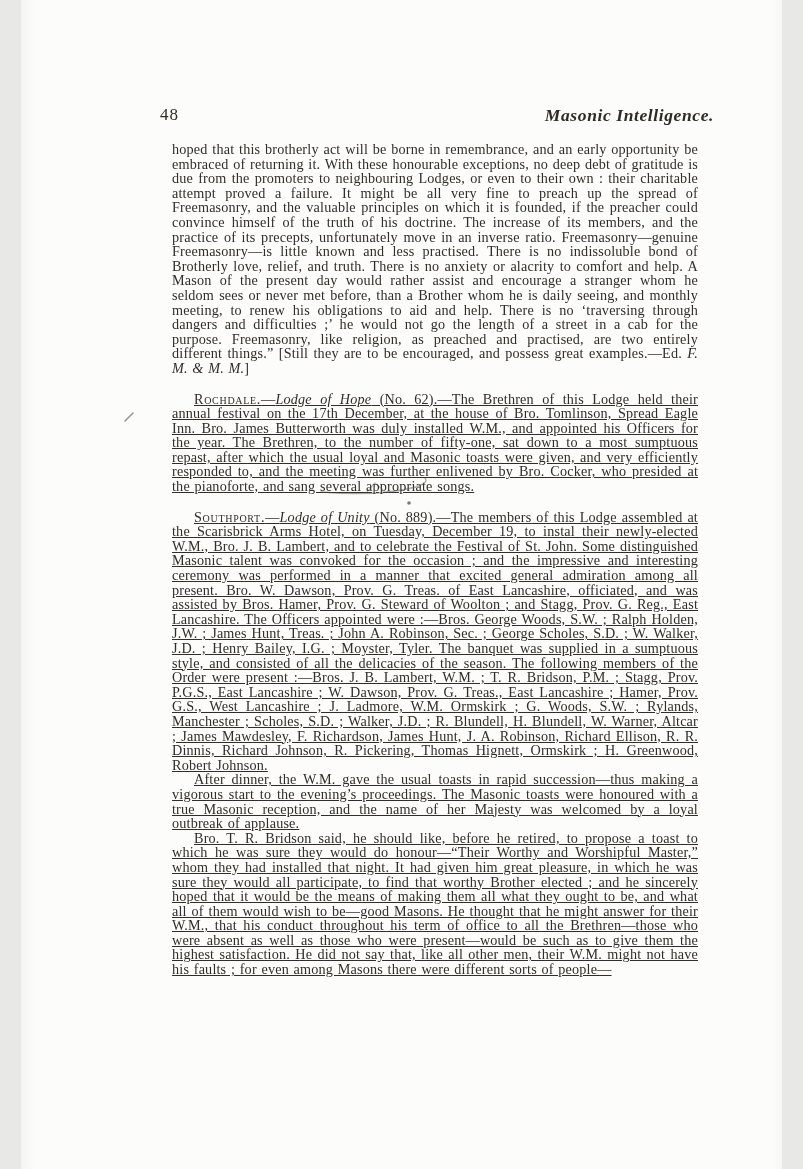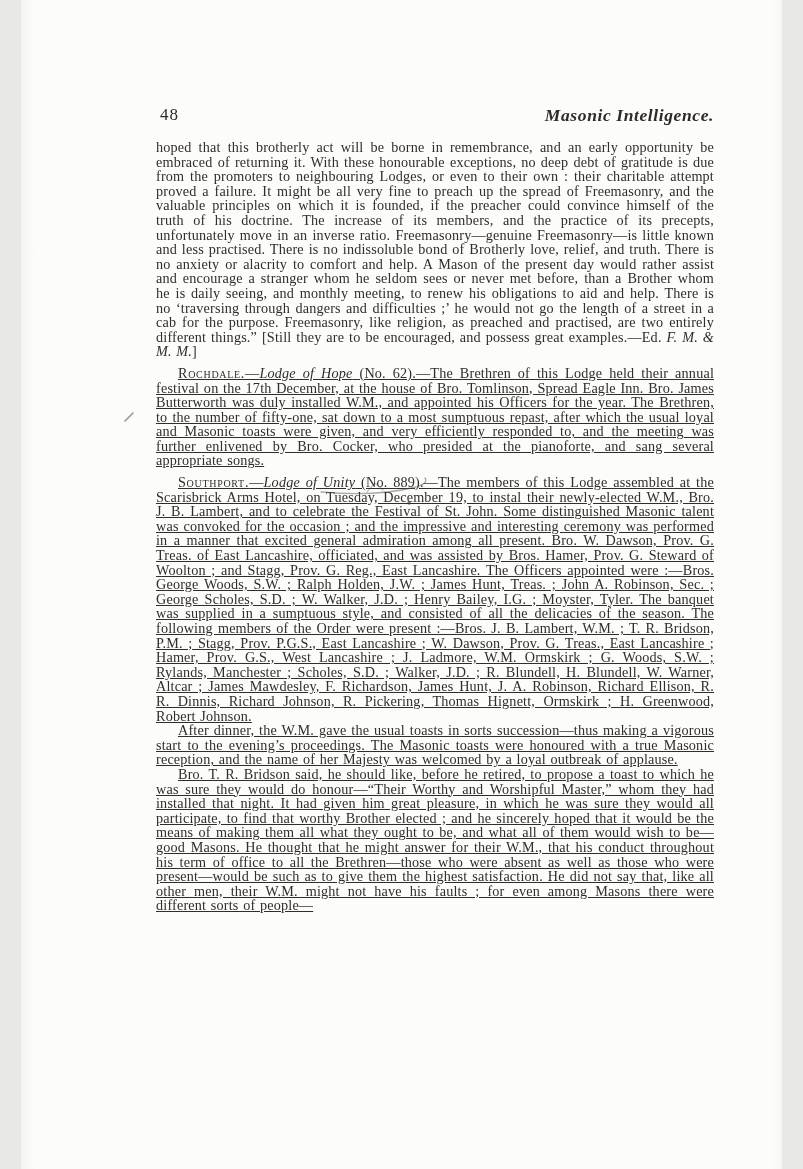--- a/index.html
+++ b/index.html
@@ -50,21 +50,21 @@
   }
   .body-text {
     margin-top: 14px;
     font-size: 14.2px;
     line-height: 14.6px;
     text-align: justify;
     letter-spacing: 0.18px;
     word-spacing: 0.9px;
   }
   .report {
-    margin: 0;
+    margin: 16px;
   }
   .report + .report {
     margin-top: 7px;
   }
   p.para {
     margin: 0;
     padding: 0;
   }
   p.para.indent {
     text-indent: 22px;
@@ -102,21 +102,21 @@
       <section class="report">
         <p class="para"><span class="run-n">hoped that this brotherly act will be borne in remembrance, and an early opportunity be embraced of returning it.  With these honourable exceptions, no deep debt of gratitude is due from the promoters to neighbouring Lodges, or even to their own : their charitable attempt proved a failure.  It might be all very fine to preach up the spread of Freemasonry, and the valuable principles on which it is founded, if the preacher could convince himself of the truth of his doctrine.  The increase of its members, and the practice of its precepts, unfortunately move in an inverse ratio.  Freemasonry—genuine Freemasonry—is little known and less practised.  There is no indissoluble bond of Brotherly love, relief, and truth.  There is no anxiety or alacrity to comfort and help.  A Mason of the present day would rather assist and encourage a stranger whom he seldom sees or never met before, than a Brother whom he is daily seeing, and monthly meeting, to renew his obligations to aid and help.  There is no ‘traversing through dangers and difficulties ;’ he would not go the length of a street in a cab for the purpose. Freemasonry, like religion, as preached and practised, are two entirely different things.”  [Still they are to be encouraged, and possess great examples.—Ed. </span><span class="run-i">F. M. &amp; M. M.</span><span class="run-n">]</span></p>
       </section>
 
       <section class="report">
         <p class="para indent"><span class="run-sc">Rochdale.</span><span class="run-n">—</span><span class="run-i">Lodge of Hope</span><span class="run-n"> (No. 62).—The Brethren of this Lodge held their annual festival on the 17th December, at the house of Bro. Tomlinson, Spread Eagle Inn.  Bro. James Butterworth was duly installed W.M., and appointed his Officers for the year. The Brethren, to the number of fifty-one, sat down to a most sumptuous repast, after which the usual loyal and Masonic toasts were given, and very efficiently responded to, and the meeting was further enlivened by Bro. Cocker, who presided at the pianoforte, and sang several appropriate songs.</span></p>
       </section>
 
       <section class="report">
         <p class="para indent"><span class="run-sc">Southport.</span><span class="run-n">—</span><span class="run-i">Lodge of Unity</span><span class="run-n"> (No. 889).—The members of this Lodge assembled at the Scarisbrick Arms Hotel, on Tuesday, December 19, to instal their newly-elected W.M., Bro. J. B. Lambert, and to celebrate the Festival of St. John.  Some distinguished Masonic talent was convoked for the occasion ; and the impressive and interesting ceremony was performed in a manner that excited general admiration among all present.  Bro. W. Dawson, Prov. G. Treas. of East Lancashire, officiated, and was assisted by Bros. Hamer, Prov. G. Steward of Woolton ; and Stagg, Prov. G. Reg., East Lancashire.  The Officers appointed were :—Bros. George Woods, S.W. ; Ralph Holden, J.W. ; James Hunt, Treas. ; John A. Robinson, Sec. ; George Scholes, S.D. ; W. Walker, J.D. ; Henry Bailey, I.G. ; Moyster, Tyler.  The banquet was supplied in a sumptuous style, and consisted of all the delicacies of the season.  The following members of the Order were present :—Bros. J. B. Lambert, W.M. ; T. R. Bridson, P.M. ; Stagg, Prov. P.G.S., East Lancashire ; W. Dawson, Prov. G. Treas., East Lancashire ; Hamer, Prov. G.S., West Lancashire ; J. Ladmore, W.M. Ormskirk ; G. Woods, S.W. ; Rylands, Manchester ; Scholes, S.D. ; Walker, J.D. ; R. Blundell, H. Blundell, W. Warner, Altcar ; James Mawdesley, F. Richardson, James Hunt, J. A. Robinson, Richard Ellison, R. R. Dinnis, Richard Johnson, R. Pickering, Thomas Hignett, Ormskirk ; H. Greenwood, Robert Johnson.</span></p>
-        <p class="para indent"><span class="run-n">After dinner, the W.M. gave the usual toasts in sorts succession—thus making a vigorous start to the evening’s proceedings.  The Masonic toasts were honoured with a true Masonic reception, and the name of her Majesty was welcomed by a loyal outbreak of applause.</span></p>
+        <p class="para indent"><span class="run-n">After dinner, the W.M. gave the usual toasts in rapid succession—thus making a vigorous start to the evening’s proceedings.  The Masonic toasts were honoured with a true Masonic reception, and the name of her Majesty was welcomed by a loyal outbreak of applause.</span></p>
         <p class="para indent"><span class="run-n">Bro. T. R. Bridson said, he should like, before he retired, to propose a toast to which he was sure they would do honour—“Their Worthy and Worshipful Master,” whom they had installed that night.  It had given him great pleasure, in which he was sure they would all participate, to find that worthy Brother elected ; and he sincerely hoped that it would be the means of making them all what they ought to be, and what all of them would wish to be—good Masons.  He thought that he might answer for their W.M., that his conduct throughout his term of office to all the Brethren—those who were absent as well as those who were present—would be such as to give them the highest satisfaction.  He did not say that, like all other men, their W.M. might not have his faults ; for even among Masons there were different sorts of people—</span></p>
       </section>
 
     </div>
   </div>
 
   <svg class="artifacts" viewBox="0 0 803 1169" xmlns="http://www.w3.org/2000/svg" aria-hidden="true">
     <path d="M 104 421 L 112 413" stroke="rgba(70,66,60,0.55)" stroke-width="1.6" fill="none" stroke-linecap="round"></path>
     <path d="M 300 492 Q 355 497 395 487 Q 408 483 404 478" stroke="rgba(75,71,64,0.45)" stroke-width="1.3" fill="none" stroke-linecap="round"></path>
     <path d="M 346 492 L 354 483 L 362 490" stroke="rgba(75,71,64,0.40)" stroke-width="1.1" fill="none" stroke-linecap="round"></path>

